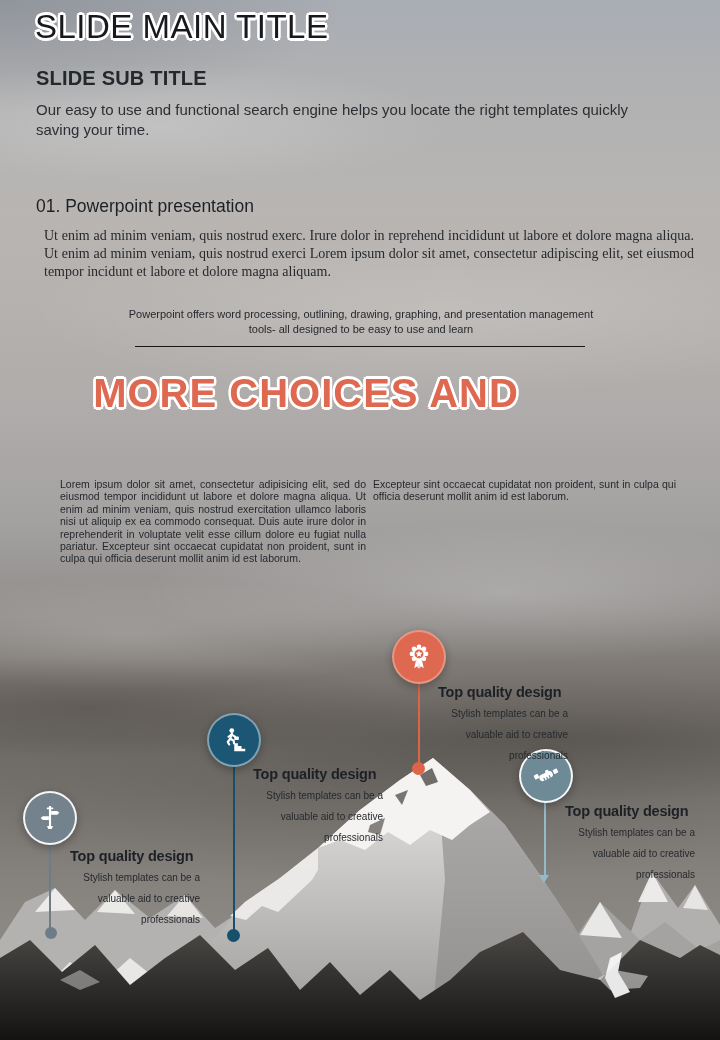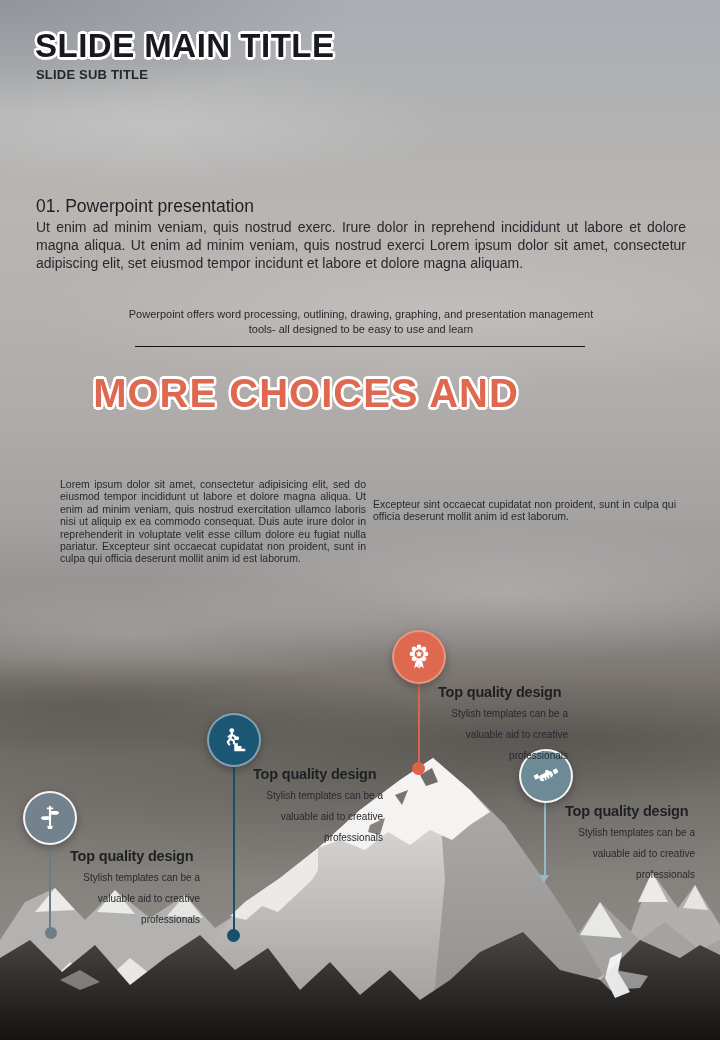--- a/index.html
+++ b/index.html
@@ -12,31 +12,31 @@
       radial-gradient(ellipse 420px 80px at 18% 61%, rgba(250,248,244,.18), transparent 70%),
       radial-gradient(ellipse 460px 70px at 12% 68%, rgba(50,46,42,.30), transparent 72%),
       radial-gradient(ellipse 560px 90px at 78% 71%, rgba(52,48,44,.30), transparent 72%),
       radial-gradient(ellipse 700px 120px at 50% 76%, rgba(60,56,52,.22), transparent 75%),
       radial-gradient(ellipse 500px 160px at 0% 0%, rgba(70,74,82,.25), transparent 70%),
       linear-gradient(180deg,#a9adb4 0%, #b0b1b2 8%, #b8b5b2 20%, #b5b1ae 30%, #aeabaa 40%, #a4a2a1 50%, #908d8b 59%, #7b7671 65%, #6f6b67 71%, #7d7975 79%, #8a8682 88%, #949190 100%);
   }
   .abs{position:absolute;}
   
   .outline-w{text-shadow:-2px -2px 0 #fff,2px -2px 0 #fff,-2px 2px 0 #fff,2px 2px 0 #fff,-2.6px 0 0 #fff,2.6px 0 0 #fff,0 -2.6px 0 #fff,0 2.6px 0 #fff;}
-  .main-title{left:35px;top:27px;font-size:33px;font-weight:bold;letter-spacing:.5px;color:#17191d;}
-  .sub-title{left:36px;top:67px;font-size:13px;font-weight:bold;letter-spacing:.2px;color:#24272c;}
+  .main-title{left:35px;top:8px;font-size:33px;font-weight:normal;letter-spacing:.5px;color:#17191d;}
+  .sub-title{left:36px;top:67px;font-size:20px;font-weight:bold;letter-spacing:.2px;color:#24272c;}
   .intro{left:36px;top:100px;width:615px;font-size:15px;line-height:1.35;color:#2b2e33;}
   .sec-heading{left:36px;top:196px;font-size:17.5px;font-weight:normal;color:#1d2025;}
   .sec-body{left:36px;top:219px;width:650px;font-size:14px;line-height:1.28;color:#26292e;text-align:justify;}
   .callout{left:116px;top:307px;width:490px;font-size:11px;line-height:1.35;color:#26292e;text-align:center;}
   .divider{left:135px;top:346px;width:450px;height:1px;background:#15161a;}
   .feature-title{left:0;top:373px;width:612px;text-align:center;font-size:40px;line-height:1.0;font-weight:bold;color:#df6950;letter-spacing:1px;}
   .cols{font-size:10.5px;line-height:12.4px;color:#26292e;text-align:justify;}
   .col-left{left:48px;top:478px;width:306px;margin-left:12px;}
-  .col-right{left:373px;top:498px;width:303px;}
+  .col-right{left:373px;top:478px;width:303px;}
   .col-right p{margin:0 0 13px 0;}
   .col-left p{margin:0;}
   
   .ms-circle{width:54px;height:54px;border-radius:50%;box-sizing:border-box;display:flex;align-items:center;justify-content:center;box-shadow:0 3px 8px rgba(0,0,0,.28);z-index:4;}
   .ms-title{font-size:14.5px;font-weight:bold;color:#1d2025;z-index:5;letter-spacing:-.2px;}
   .ms-body{font-size:10px;line-height:21px;color:#26292e;width:130px;z-index:5;text-align:right;}
   .ms-line{width:2px;z-index:3;}
   .ms-dot{border-radius:50%;z-index:4;}
   #ms1-circle{left:392px;top:630px;background:#df6950;border:2px solid rgba(255,255,255,.30);}
   #ms1-line{left:418px;top:682px;height:82px;background:#dd6448;}
@@ -102,23 +102,24 @@
     <polygon points="370,185 385,178 380,195 368,192" fill="#55514e" opacity=".7"></polygon>
 
     <polygon points="0,318 30,300 62,332 95,305 130,345 165,318 200,295 235,330 268,308 300,350 330,322 360,355 390,330 420,360 450,340 480,312 523,292 560,330 600,340 640,300 680,318 700,305 720,315 720,400 0,400" fill="url(#gFore)"></polygon>
     <polygon points="610,318 622,312 618,332 630,352 615,358 605,338" fill="#f8f8f8" opacity=".92"></polygon>
     <polygon points="598,338 615,330 648,336 640,348 610,350" fill="#e8e8e8" opacity=".55"></polygon>
     <polygon points="60,340 80,330 100,342 80,350" fill="#dddddd" opacity=".45"></polygon>
   </svg>
 
   <h1 class="abs txt main-title outline-w" style="margin:0;">SLIDE MAIN TITLE</h1>
   <h2 class="abs txt sub-title" style="margin:0;">SLIDE SUB TITLE</h2>
+  <p class="abs txt intro" style="margin:0;">Our easy to use and functional search engine helps you locate the right templates quickly saving your time.</p>
 
   <h3 class="abs txt sec-heading" style="margin:0;">01. Powerpoint presentation</h3>
-  <p class="abs txt sec-body" style="margin:0;">Ut enim ad minim veniam, quis nostrud exerc. Irure dolor in reprehend incididunt ut labore et dolore magna aliqua. Ut enim ad minim veniam, quis nostrud exerci  Lorem ipsum dolor sit amet, consectetur adipiscing elit, set eiusmod tempor incidunt et labore et dolore magna aliquam.</p>
+  <p class="abs txt sec-body" style="margin:8px;font-family:Liberation Serif, serif;">Ut enim ad minim veniam, quis nostrud exerc. Irure dolor in reprehend incididunt ut labore et dolore magna aliqua. Ut enim ad minim veniam, quis nostrud exerci  Lorem ipsum dolor sit amet, consectetur adipiscing elit, set eiusmod tempor incidunt et labore et dolore magna aliquam.</p>
 
   <p class="abs txt callout" style="margin:0;">Powerpoint offers word processing, outlining, drawing, graphing, and presentation management tools- all designed to be easy to use and learn</p>
   <div class="abs divider"></div>
 
   <div class="abs txt feature-title outline-w">
     <div>MORE CHOICES AND</div>
   </div>
 
   <div class="abs txt cols col-left">
     <p>Lorem ipsum dolor sit amet, consectetur adipisicing elit, sed do eiusmod tempor incididunt ut labore et dolore magna aliqua. Ut enim ad minim veniam, quis nostrud exercitation ullamco laboris nisi ut aliquip ex ea commodo consequat. Duis aute irure dolor in reprehenderit in voluptate velit esse cillum dolore eu fugiat nulla pariatur. Excepteur sint occaecat cupidatat non proident, sunt in culpa qui officia deserunt mollit anim id est laborum.</p>

